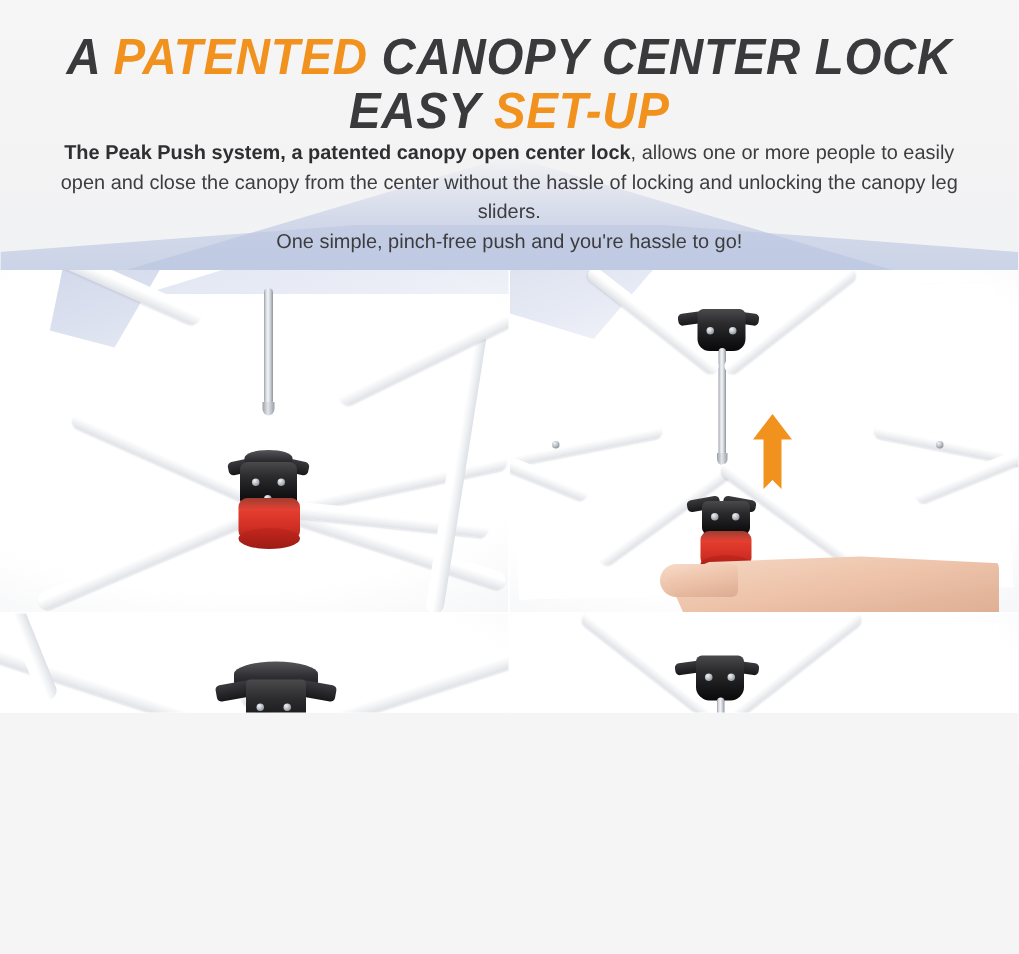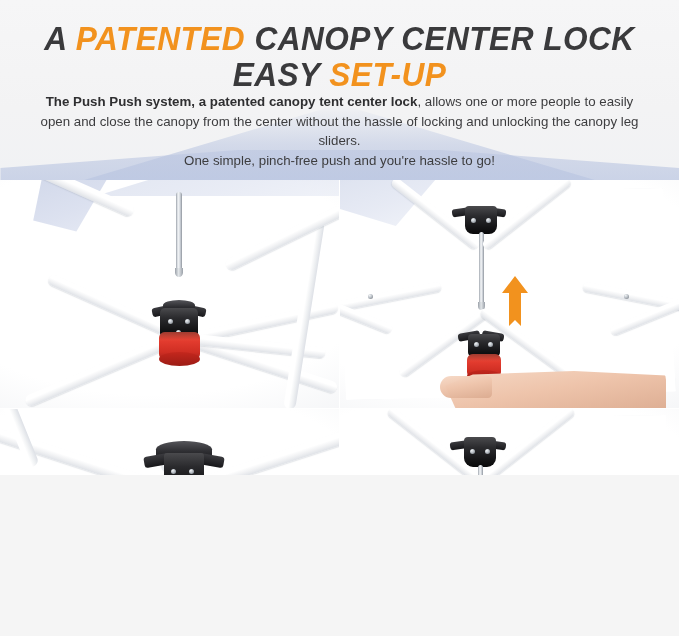--- a/index.html
+++ b/index.html
@@ -164,21 +164,21 @@
     <div class="title-wrap">
       <div class="title-line">
         <span>A </span><span class="accent">PATENTED</span><span> CANOPY CENTER LOCK</span>
       </div>
       <div class="title-line">
         <span>EASY </span><span class="accent">SET-UP</span>
       </div>
     </div>
 
     <div class="body-copy">
-      <b>The Push Push system, a patented canopy tent center lock</b><span>, allows one or more people to easily open and close the canopy from the center without the hassle of locking and unlocking the canopy leg sliders.</span><br>
+      <b>The Peak Push system, a patented canopy open center lock</b><span>, allows one or more people to easily open and close the canopy from the center without the hassle of locking and unlocking the canopy leg sliders.</span><br>
       <span>One simple, pinch-free push and you're hassle to go!</span>
     </div>
   </div>
 
   <div class="grid">
 
     <div class="panel p-tl">
       <div class="panel-inner">
         <div class="vignette"></div>
 

